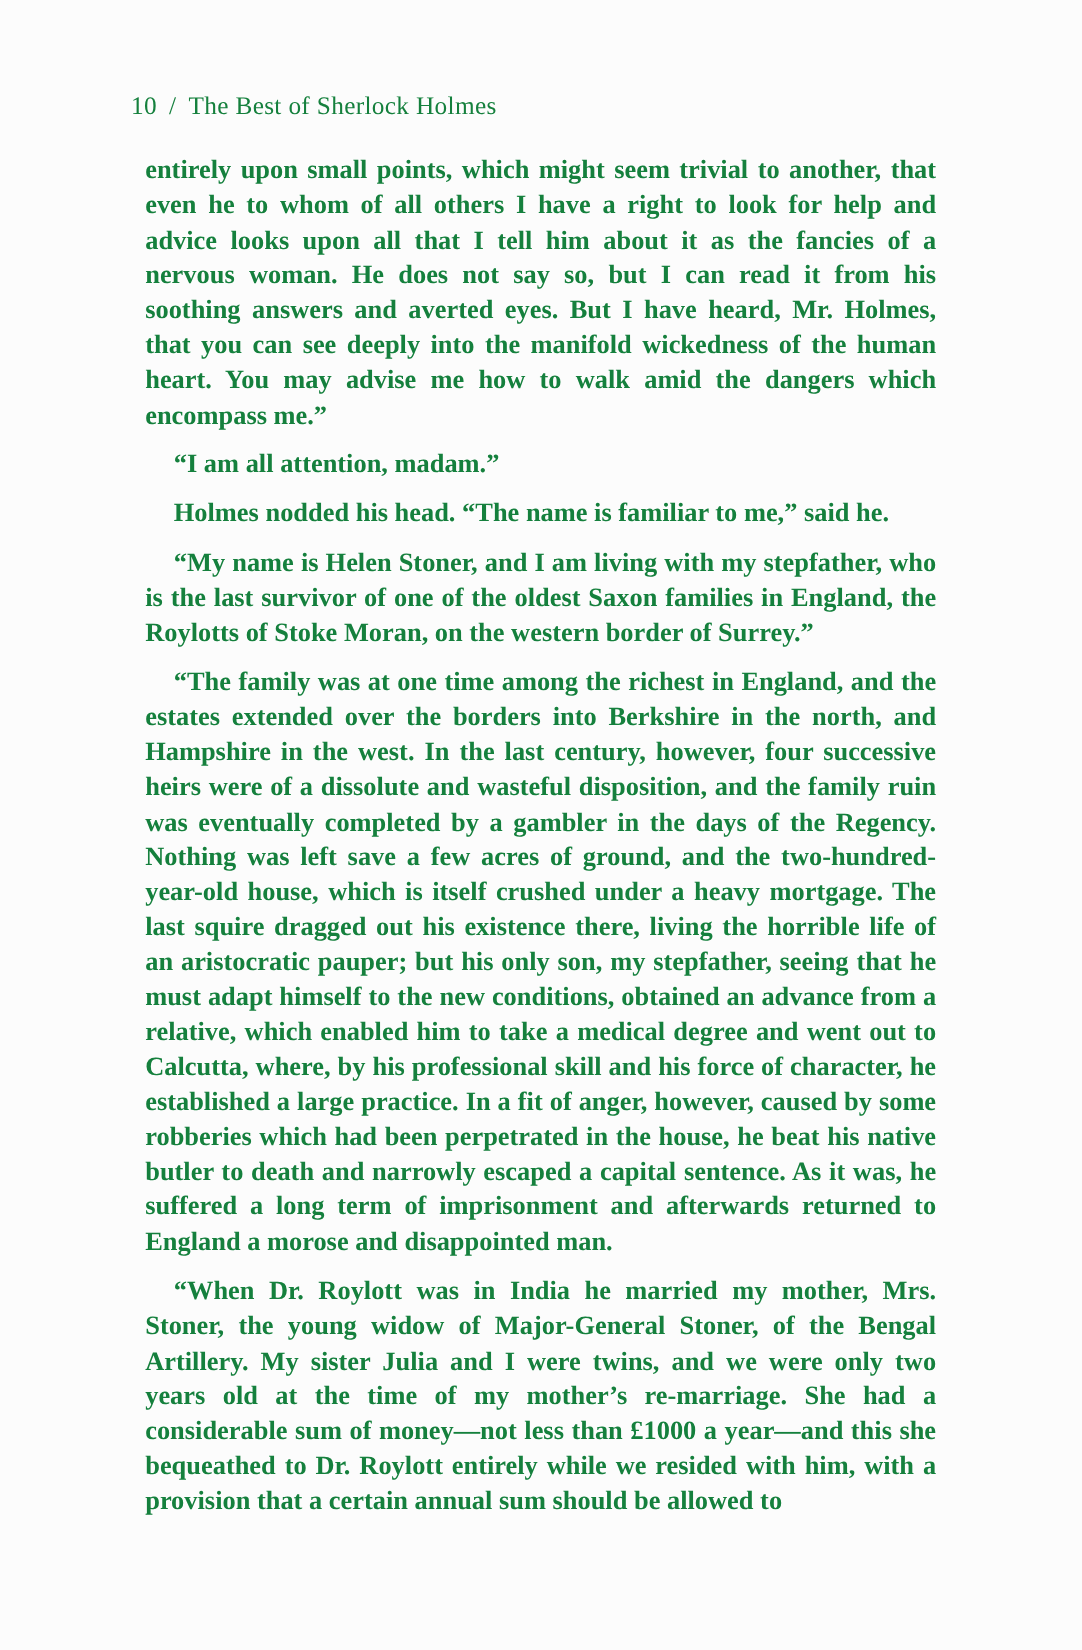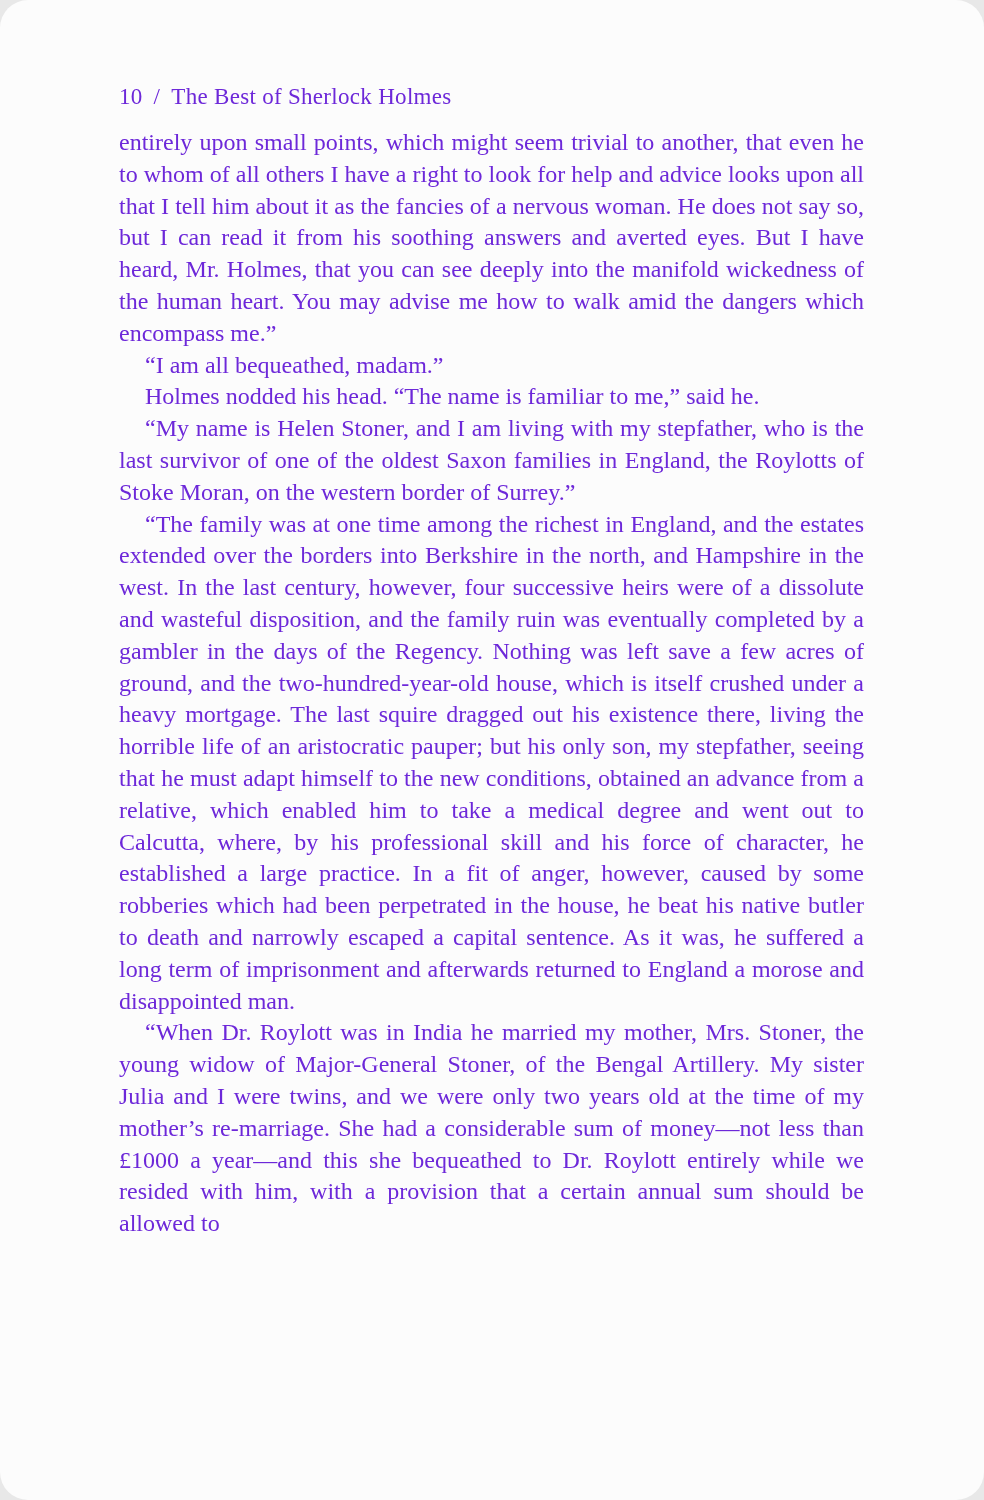--- a/index.html
+++ b/index.html
@@ -7,23 +7,22 @@
     padding: 0;
     background: #e8e8e8;
   }
   .page {
     position: relative;
     width: 984px;
     height: 1500px;
     margin: 0 auto;
     background: #fcfcfc;
     font-family: "Liberation Serif", serif;
-    color: #6d28d9;
+    color: #15803d;
     overflow: hidden;
-    border-radius: 28px;
   }
   .running-header {
     position: absolute;
     top: 84px;
     left: 119px;
     font-size: 23px;
     letter-spacing: 0.3px;
     white-space: nowrap;
   }
   .running-header .sep {
@@ -33,39 +32,40 @@
   .body-text {
     position: absolute;
     top: 127px;
     left: 119px;
     width: 745px;
     font-size: 24px;
     line-height: 31.8px;
     text-align: justify;
   }
   .body-text p {
-    margin: 0;
+    margin: 13px;
     padding: 0;
     hyphens: none;
+    font-weight: bold;
   }
   .body-text p.indent {
     text-indent: 26px;
   }
 </style>
 </head>
 <body>
 
 <div class="page">
 
   <div class="running-header">
     <span>10</span><span class="sep">/</span><span>The Best of Sherlock Holmes</span>
   </div>
 
   <div class="body-text">
     <p class="para">entirely upon small points, which might seem trivial to another, that even he to whom of all others I have a right to look for help and advice looks upon all that I tell him about it as the fancies of a nervous woman. He does not say so, but I can read it from his soothing answers and averted eyes. But I have heard, Mr. Holmes, that you can see deeply into the manifold wickedness of the human heart. You may advise me how to walk amid the dangers which encompass me.”</p>
-    <p class="para indent">“I am all bequeathed, madam.”</p>
+    <p class="para indent">“I am all attention, madam.”</p>
     <p class="para indent">Holmes nodded his head. “The name is familiar to me,” said he.</p>
     <p class="para indent">“My name is Helen Stoner, and I am living with my stepfather, who is the last survivor of one of the oldest Saxon families in England, the Roylotts of Stoke Moran, on the western border of Surrey.”</p>
     <p class="para indent">“The family was at one time among the richest in England, and the estates extended over the borders into Berkshire in the north, and Hampshire in the west. In the last century, however, four successive heirs were of a dissolute and wasteful disposition, and the family ruin was eventually completed by a gambler in the days of the Regency. Nothing was left save a few acres of ground, and the two-hundred-year-old house, which is itself crushed under a heavy mortgage. The last squire dragged out his existence there, living the horrible life of an aristocratic pauper; but his only son, my stepfather, seeing that he must adapt himself to the new conditions, obtained an advance from a relative, which enabled him to take a medical degree and went out to Calcutta, where, by his professional skill and his force of character, he established a large practice. In a fit of anger, however, caused by some robberies which had been perpetrated in the house, he beat his native butler to death and narrowly escaped a capital sentence. As it was, he suffered a long term of imprisonment and afterwards returned to England a morose and disappointed man.</p>
     <p class="para indent">“When Dr. Roylott was in India he married my mother, Mrs. Stoner, the young widow of Major-General Stoner, of the Bengal Artillery. My sister Julia and I were twins, and we were only two years old at the time of my mother’s re-marriage. She had a considerable sum of money—not less than £1000 a year—and this she bequeathed to Dr. Roylott entirely while we resided with him, with a provision that a certain annual sum should be allowed to</p>
   </div>
 
 </div>
 
 </body></html>

